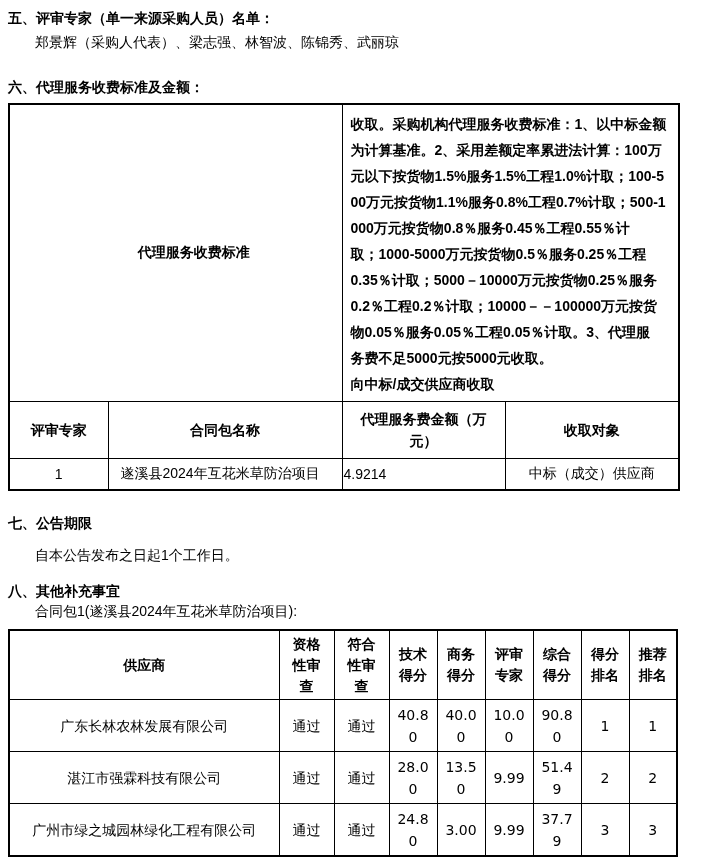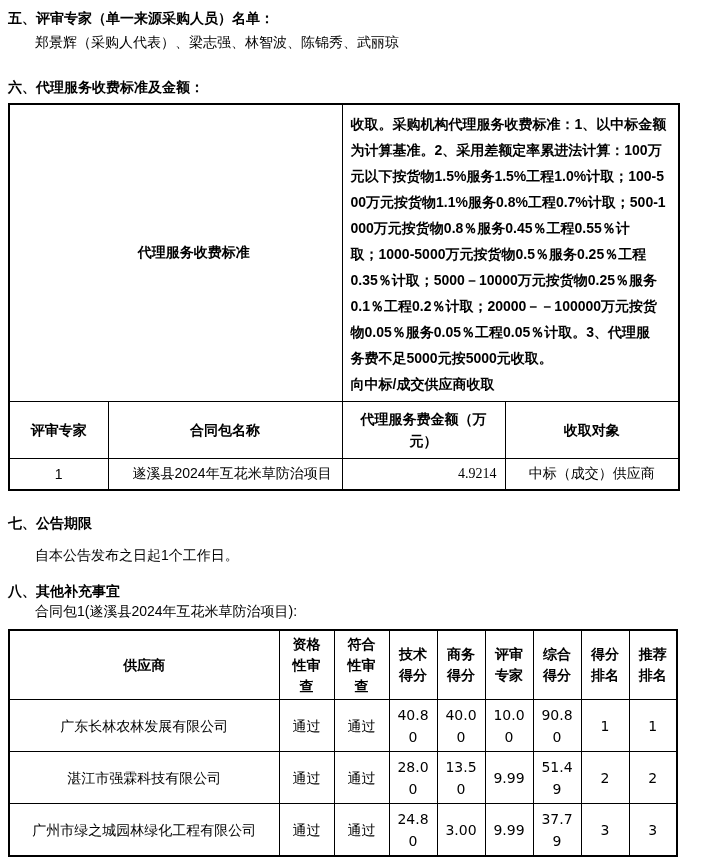--- a/index.html
+++ b/index.html
@@ -53,22 +53,22 @@
     height: 52px;
     font-weight: bold;
     text-align: center;
     vertical-align: middle;
     padding: 2px 12px;
     word-break: break-all;
     line-height: 22px;
   }
   .fee-table .data-row td { height: 28px; vertical-align: middle; }
   .cell-pkg-no   { text-align: center; }
-  .cell-pkg-name { text-align: left; padding-left: 24px; }
-  .cell-amount   { text-align: right; padding-right: 8px; font-family: Liberation Serif, serif; }
+  .cell-pkg-name { text-align: left; padding-left: 12px; }
+  .cell-amount   { text-align: left; padding-right: 8px; font-family: Liberation Sans, sans-serif; }
   .cell-payer    { text-align: center; }
 
   
   .score-table { margin-top: 8px; border: 2px solid #000; }
   .score-table th {
     height: 66px;
     font-weight: bold;
     text-align: center;
     vertical-align: middle;
     padding: 1px 7px;
@@ -106,21 +106,21 @@
         <tr>
       <td class="fee-label" colspan="2">代理服务收费标准</td>
       <td class="fee-text" colspan="2">
         <div>收取。采购机构代理服务收费标准：1、以中标金额</div>
         <div>为计算基准。2、采用差额定率累进法计算：100万</div>
         <div>元以下按货物1.5%服务1.5%工程1.0%计取；100-5</div>
         <div>00万元按货物1.1%服务0.8%工程0.7%计取；500-1</div>
         <div>000万元按货物0.8％服务0.45％工程0.55％计</div>
         <div>取；1000-5000万元按货物0.5％服务0.25％工程</div>
         <div>0.35％计取；5000－10000万元按货物0.25％服务</div>
-        <div>0.1％工程0.2％计取；20000－－100000万元按货</div>
+        <div>0.2％工程0.2％计取；10000－－100000万元按货</div>
         <div>物0.05％服务0.05％工程0.05％计取。3、代理服</div>
         <div>务费不足5000元按5000元收取。</div>
         <div>向中标/成交供应商收取</div>
       </td>
     </tr>
     <tr>
       <th>评审专家</th>
       <th>合同包名称</th>
       <th>代理服务费金额（万元）</th>
       <th>收取对象</th>

